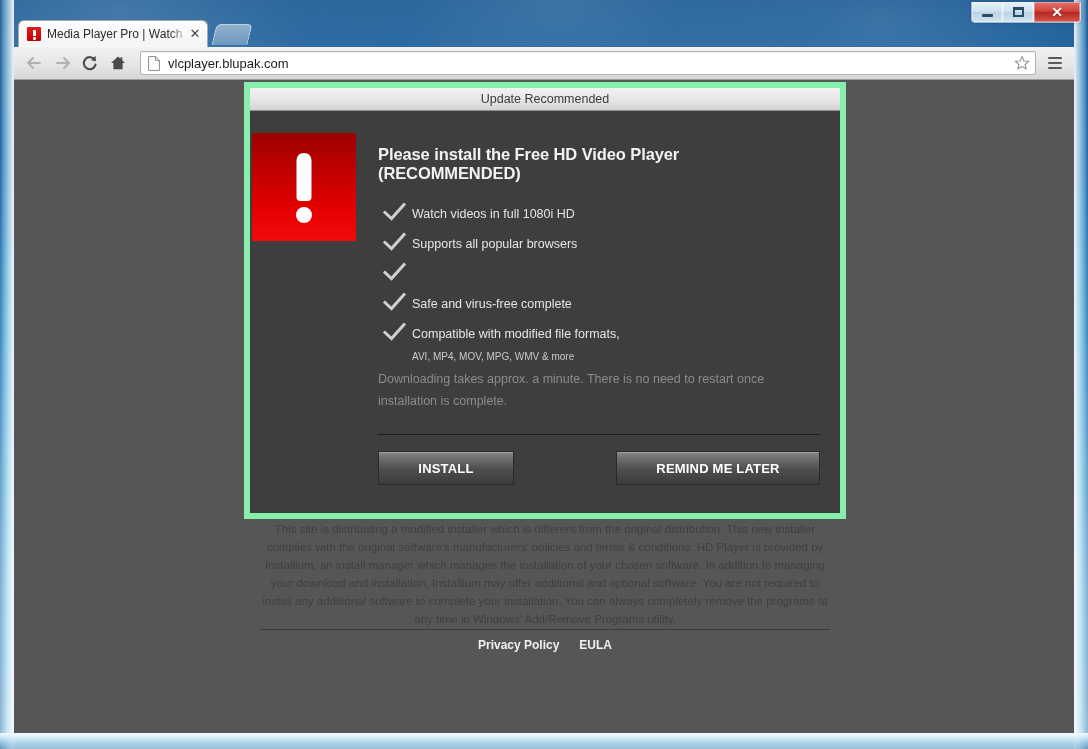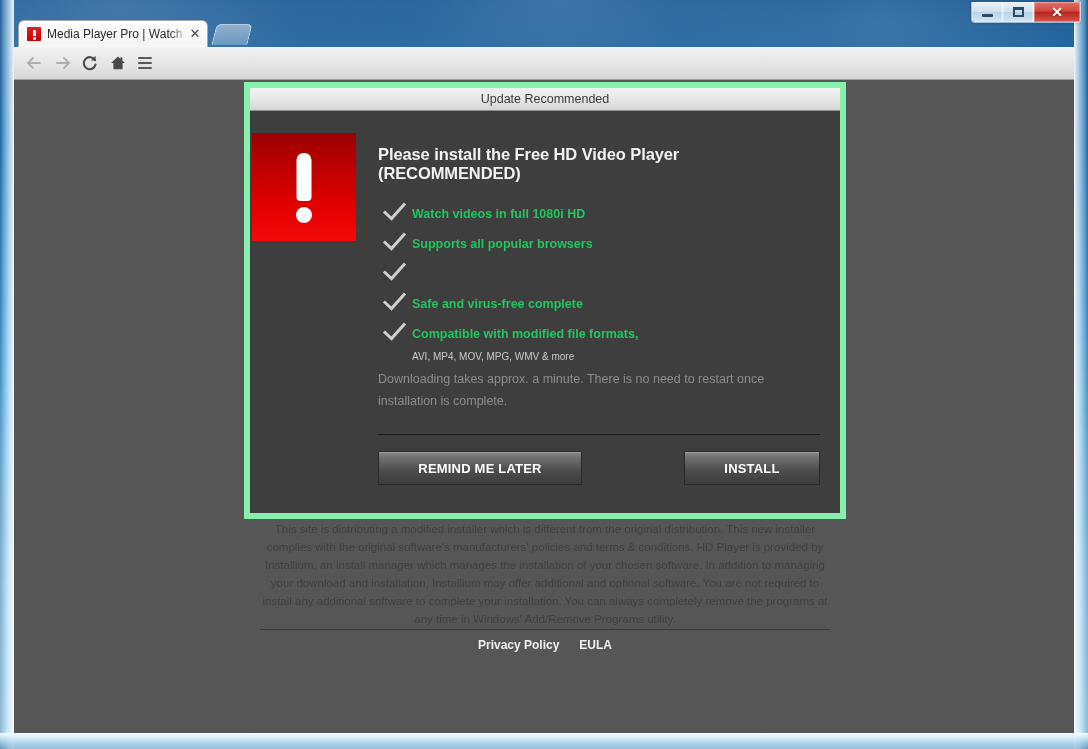--- a/index.html
+++ b/index.html
@@ -346,24 +346,23 @@
     align-items: flex-start;
     margin-bottom: 13px;
   }
   .check-icon {
     flex: 0 0 34px;
     display: block;
     margin-top: -3px;
   }
   .feature-text {
     font-size: 12.5px;
-    color: #22c55e;
+    color: #e5e5e5;
     line-height: 16px;
     padding-top: 1px;
-    font-weight: bold;
   }
   .feature-sub {
     font-size: 10px;
     color: #c9c9c9;
     margin: -4px 0 0 34px;
     padding-bottom: 6px;
   }
   #offer-note {
     font-size: 12.5px;
     color: #8c8c8c;
@@ -488,20 +487,30 @@
       </svg>
     </div>
 
     <div class="nav-icon">
       <svg width="18" height="18" viewBox="0 0 18 18">
         <path d="M9 2.5 L16 9 L13.6 9 L13.6 15.2 L4.4 15.2 L4.4 9 L2 9 Z" fill="#4a4a4a"></path>
         <rect x="11.4" y="3.3" width="1.9" height="3.2" fill="#4a4a4a"></rect>
       </svg>
     </div>
 
+    <div id="omnibox">
+      <svg id="page-icon" width="12" height="15" viewBox="0 0 12 15">
+        <path d="M0.6 0.6 L7.6 0.6 L11.4 4.4 L11.4 14.4 L0.6 14.4 Z" fill="#ffffff" stroke="#8a8a8a" stroke-width="1"></path>
+        <path d="M7.6 0.6 L7.6 4.4 L11.4 4.4" fill="none" stroke="#8a8a8a" stroke-width="1"></path>
+      </svg>
+      <span id="omnibox-url" title="vlcplayer.blupak.com">vlcplayer.blupak.com</span>
+      <svg id="star-icon" width="17" height="16" viewBox="0 0 17 16">
+        <path d="M8.5 1.6 L10.5 6.0 L15.2 6.4 L11.6 9.5 L12.7 14.1 L8.5 11.6 L4.3 14.1 L5.4 9.5 L1.8 6.4 L6.5 6.0 Z" fill="none" stroke="#9a9a9a" stroke-width="1.2" stroke-linejoin="round"></path>
+      </svg>
+    </div>
 
     <div id="menu-btn">
       <i></i>
       <i></i>
       <i></i>
     </div>
   </div>
 
   <div id="viewport">
 
@@ -556,22 +565,22 @@
             <span class="feature-text">Compatible with modified file formats,</span>
           </div>
 
           <div class="feature-sub">AVI, MP4, MOV, MPG, WMV &amp; more</div>
 
           <p id="offer-note">Downloading takes approx. a minute. There is no need to restart once installation is complete.</p>
 
           <div id="dialog-divider"></div>
 
           <div id="dialog-actions">
+            <div id="btn-install" class="dlg-btn">INSTALL</div>
             <div id="btn-remind" class="dlg-btn">REMIND ME LATER</div>
-            <div id="btn-install" class="dlg-btn">INSTALL</div>
           </div>
 
         </div>
       </div>
     </div>
 
     <div id="disclaimer">
       <p id="disclaimer-text">This site is distributing a modified installer which is different from the original distribution. This new installer complies with the original software's manufacturers' policies and terms &amp; conditions. HD Player is provided by Installium, an install manager which manages the installation of your chosen software. In addition to managing your download and installation, Installium may offer additional and optional software. You are not required to install any additional software to complete your installation. You can always completely remove the programs at any time in Windows' Add/Remove Programs utility.</p>
       <div id="disclaimer-rule"></div>
       <div id="legal-links">

